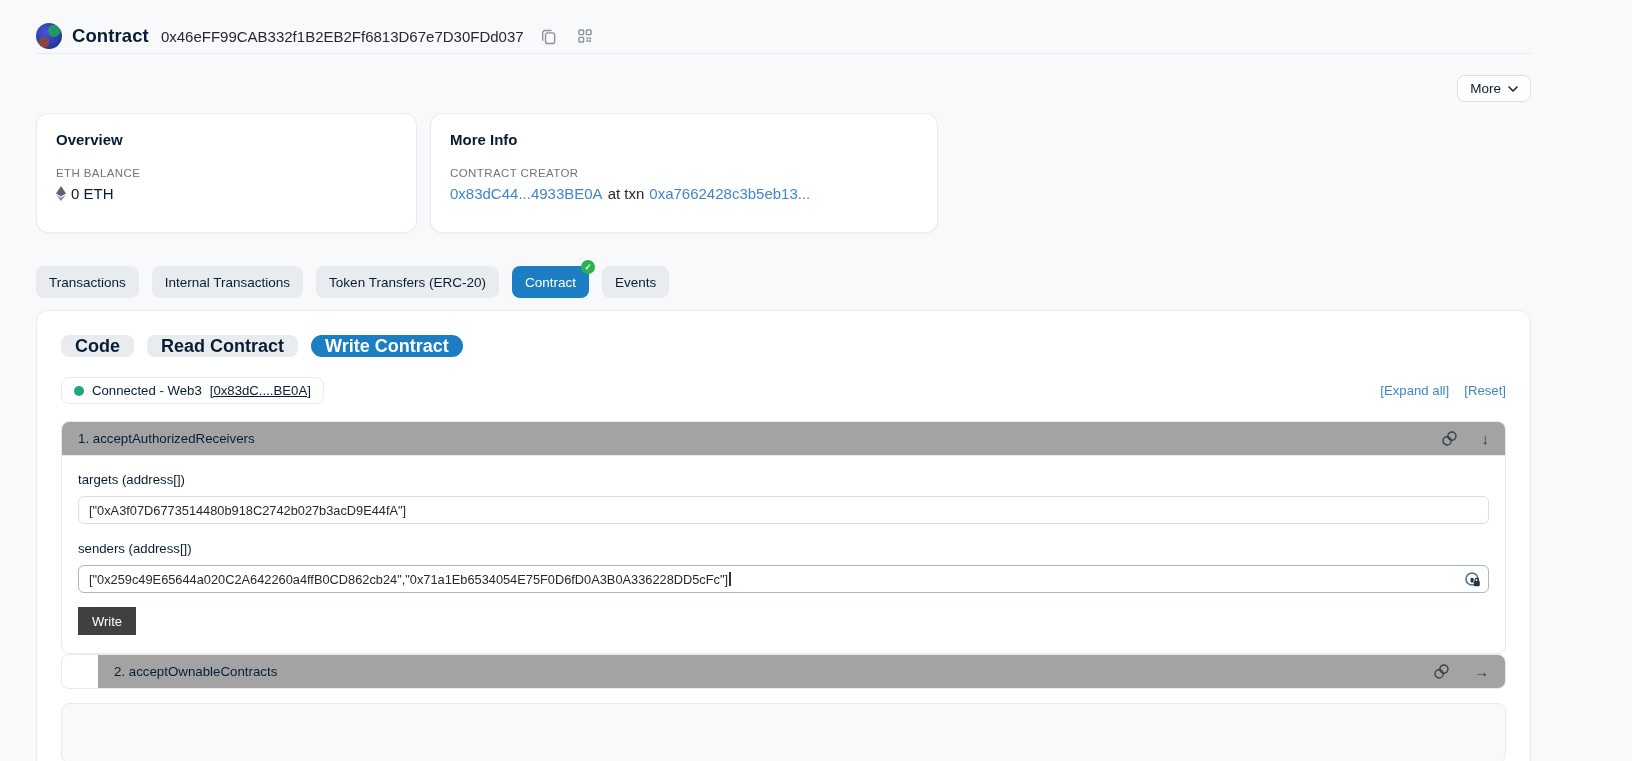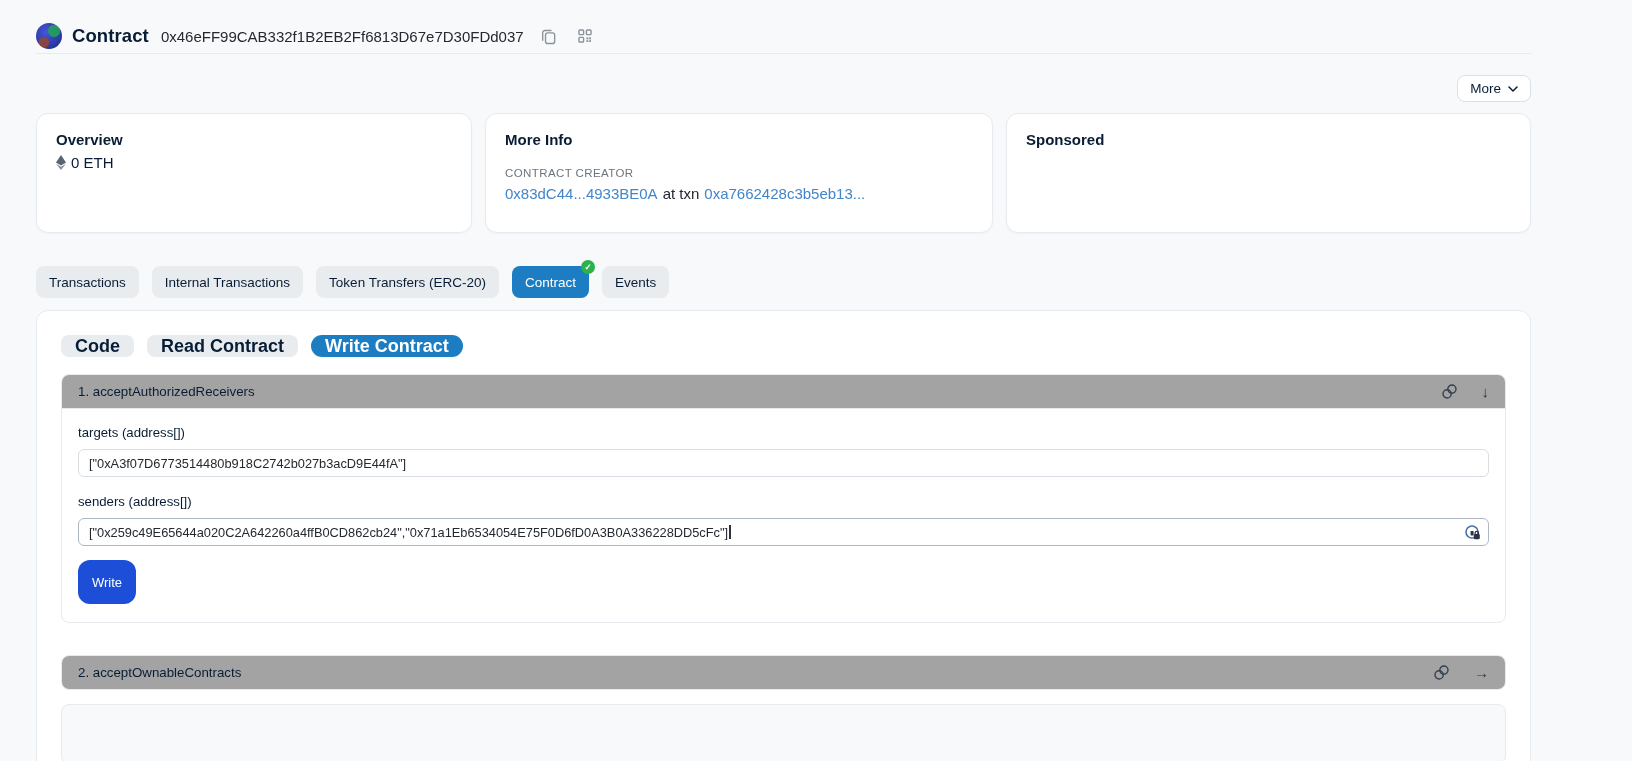--- a/index.html
+++ b/index.html
@@ -33,21 +33,21 @@
     padding:0 12px; font-size:13.5px; color:#081d35; cursor:pointer;
   }
 
   
   .cards-row { display:flex; gap:13px; margin-top:11px; }
   .card {
     background:#fff; border:1px solid #e7eaee; border-radius:12px;
     height:120px; padding:17px 19px;
     box-shadow:0 1px 2px rgba(16,24,40,.03);
   }
-  .card.c1 { width:436px; } .card.c2 { width:508px; } .card.c3 { flex:1; }
+  .card.c1 { width:381px; } .card.c2 { width:508px; } .card.c3 { flex:1; }
   .card-title { font-size:15px; font-weight:700; }
   .card-label { margin-top:19px; font-size:11.5px; color:#6c757d; letter-spacing:.4px; }
   .card-value { margin-top:6px; font-size:15px; display:flex; align-items:center; gap:5px; }
   .link { color:#4285c9; text-decoration:none; cursor:pointer; }
   .plain { color:#24292f; }
 
   
   .tabs-row { display:flex; gap:13px; margin-top:33px; }
   .pill {
     display:inline-flex; align-items:center; height:32px; padding:0 13px;
@@ -78,41 +78,41 @@
   .connect-pill {
     display:inline-flex; align-items:center; gap:8px; height:27px; padding:0 12px;
     border:1px solid #e7eaee; border-radius:8px; font-size:13.2px; background:#fff;
   }
   .dot { width:10px; height:10px; border-radius:50%; background:#1fa67d; }
   .wallet-link { color:#081d35; text-decoration:underline; cursor:pointer; }
   .panel-actions { display:flex; gap:15px; font-size:13.2px; }
 
   
   .fn-panel { border:1px solid #e7eaee; border-radius:8px; margin-top:17px; background:#fff; overflow:hidden; }
-  .fn-panel.collapsed { margin-top:32px; }
+  .fn-panel.collapsed { margin-top:0;padding-left:36px; }
   .fn-header {
     background:#a3a3a3; padding:8px 16px; display:flex; justify-content:space-between; align-items:center;
   }
   .fn-title { font-size:13.3px; color:#081d35; }
   .fn-icons { display:flex; align-items:center; gap:24px; }
   .fn-arrow { font-size:15px; color:#273549; cursor:pointer; line-height:1; }
   .fn-body { border-top:1px solid #e7eaee; padding:16px 16px 18px; }
   .field-label { font-size:13.2px; margin-bottom:9px; }
   .field-input {
     position:relative; display:flex; align-items:center; height:28px;
     border:1px solid #d9dee4; border-radius:6px; padding:0 30px 0 10px;
     font-size:12.8px; color:#24292f; background:#fff; margin-bottom:17px;
     white-space:nowrap; overflow:hidden; cursor:text;
   }
   .field-input.focused { border-color:#aeb6bf; }
   .caret { display:inline-block; width:1.5px; height:14px; background:#2b3242; margin-left:1px; }
   .input-lock { position:absolute; right:7px; top:5px; }
   .write-btn {
-    display:inline-flex; align-items:center; height:44px; padding:0 14px; margin-top:-3px;
-    background:#1d4ed8; color:#fff; border:none; border-radius:12px;
+    display:inline-flex; align-items:center; height:28px; padding:0 14px; margin-top:-3px;
+    background:#404040; color:#fff; border:none; border-radius:0;
     font-size:13px; font-weight:500; font-family:"Liberation Sans", sans-serif; cursor:pointer;
   }
   .fn-sliver { border:1px solid #e7eaee; border-radius:8px; margin-top:14px; background:#f8f9fa; height:60px; }
 </style>
 </head>
 <body>
 
 <div class="container">
 
   <div class="hdr-row">
@@ -148,42 +148,40 @@
       <span>More</span>
       <svg width="10" height="6" viewBox="0 0 10 6" fill="none">
         <path d="M1 1l4 4 4-4" stroke="#081d35" stroke-width="1.5" stroke-linecap="round" stroke-linejoin="round"></path>
       </svg>
     </button>
   </div>
 
   <div class="cards-row">
     <div class="card c1">
       <div class="card-title">Overview</div>
+      <div class="card-label">ETH BALANCE</div>
       <div class="card-value">
         <svg width="10" height="15" viewBox="0 0 10 15">
           <path d="M5 0 L10 7.4 L5 10.4 L0 7.4 Z" fill="#5a6372"></path>
           <path d="M0 8.7 L5 11.7 L10 8.7 L5 15 Z" fill="#5a6372" opacity="0.72"></path>
         </svg>
         <span>0 ETH</span>
       </div>
     </div>
 
     <div class="card c2">
       <div class="card-title">More Info</div>
       <div class="card-label">CONTRACT CREATOR</div>
       <div class="card-value">
         <a class="link">0x83dC44...4933BE0A</a>
         <span class="plain">at txn</span>
         <a class="link">0xa7662428c3b5eb13...</a>
       </div>
     </div>
 
-    <div class="card c3">
-      <div class="card-title">Sponsored</div>
-    </div>
   </div>
 
   <div class="tabs-row">
     <div class="pill">Transactions</div>
     <div class="pill">Internal Transactions</div>
     <div class="pill">Token Transfers (ERC-20)</div>
     <div class="pill active">
       <span>Contract</span>
       <span class="badge">✓</span>
     </div>
@@ -191,20 +189,31 @@
   </div>
 
   <div class="main-card">
 
     <div class="subtabs-row">
       <div class="subpill">Code</div>
       <div class="subpill">Read Contract</div>
       <div class="subpill active">Write Contract</div>
     </div>
 
+    <div class="connect-row">
+      <div class="connect-pill">
+        <span class="dot"></span>
+        <span>Connected - Web3</span>
+        <a class="wallet-link">[0x83dC....BE0A]</a>
+      </div>
+      <div class="panel-actions">
+        <a class="link">[Expand all]</a>
+        <a class="link">[Reset]</a>
+      </div>
+    </div>
 
     <div class="fn-panel">
       <div class="fn-header">
         <span class="fn-title">1. acceptAuthorizedReceivers</span>
         <span class="fn-icons">
           <svg width="17" height="17" viewBox="0 0 17 17" fill="none" stroke="#343f4f" stroke-width="1.4">
             <circle cx="6.1" cy="10.9" r="4.1"></circle>
             <circle cx="10.9" cy="6.1" r="4.1"></circle>
           </svg>
           <span class="fn-arrow">↓</span>

